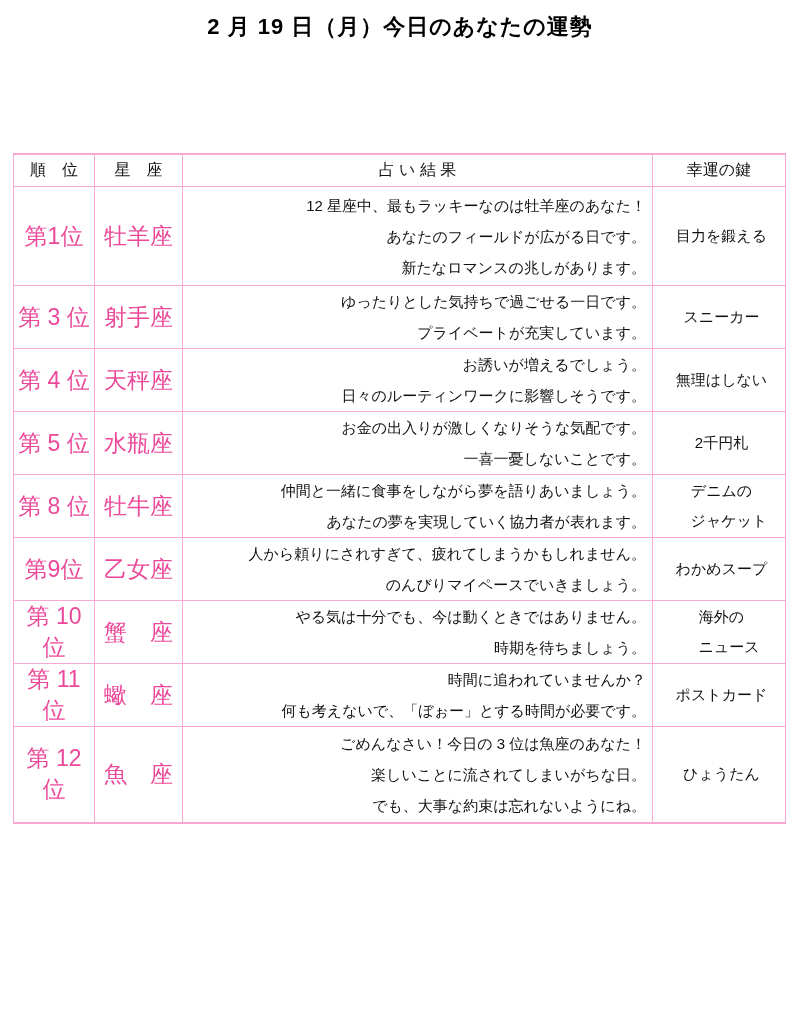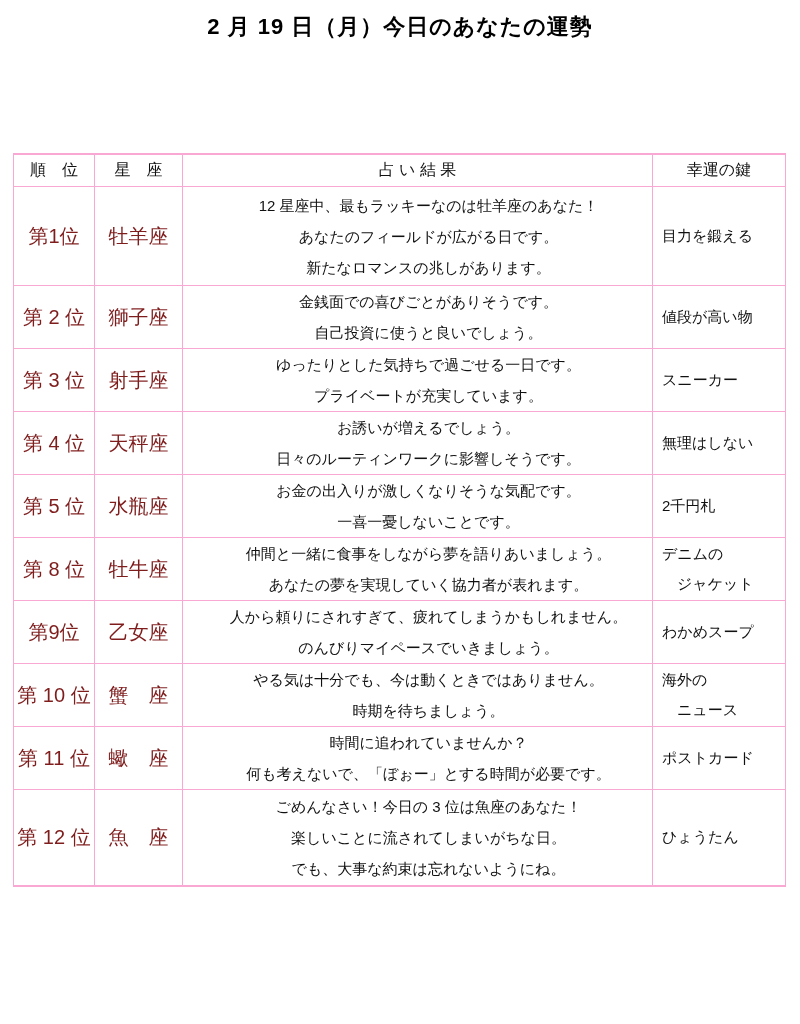--- a/index.html
+++ b/index.html
@@ -53,34 +53,34 @@
 
   .fortune-table th {
     height: 31px;
     font-size: 16px;
     font-weight: normal;
     text-align: center;
     color: #111111;
   }
   td.rank-cell, td.sign-cell {
     text-align: center;
-    font-size: 20px;
-    color: #7f1d1d;
+    font-size: 23px;
+    color: #ec4899;
   }
   td.fortune-cell {
-    text-align: center;
+    text-align: right;
     font-size: 15px;
     line-height: 31px;
     padding-left: 28px;
     padding-right: 6px;
     white-space: pre-line;
     color: #111111;
   }
   td.lucky-cell {
-    text-align: left;
+    text-align: center;
     font-size: 15px;
     line-height: 30px;
     padding-left: 9px;
     padding-right: 4px;
     white-space: pre-line;
     color: #111111;
   }
   tr.h3  { height: 99px; }
   tr.h2  { height: 63px; }
   tr.h3b { height: 96px; }
@@ -109,27 +109,20 @@
 
     <tr class="h3">
       <td class="rank-cell">第1位</td>
       <td class="sign-cell">牡羊座</td>
       <td class="fortune-cell">12 星座中、最もラッキーなのは牡羊座のあなた！
 あなたのフィールドが広がる日です。
 新たなロマンスの兆しがあります。</td>
       <td class="lucky-cell">目力を鍛える</td>
     </tr>
 
-    <tr class="h2">
-      <td class="rank-cell">第 2 位</td>
-      <td class="sign-cell">獅子座</td>
-      <td class="fortune-cell">金銭面での喜びごとがありそうです。
-自己投資に使うと良いでしょう。</td>
-      <td class="lucky-cell">値段が高い物</td>
-    </tr>
 
     <tr class="h2">
       <td class="rank-cell">第 3 位</td>
       <td class="sign-cell">射手座</td>
       <td class="fortune-cell">ゆったりとした気持ちで過ごせる一日です。
 プライベートが充実しています。</td>
       <td class="lucky-cell">スニーカー</td>
     </tr>
 
     <tr class="h2">

